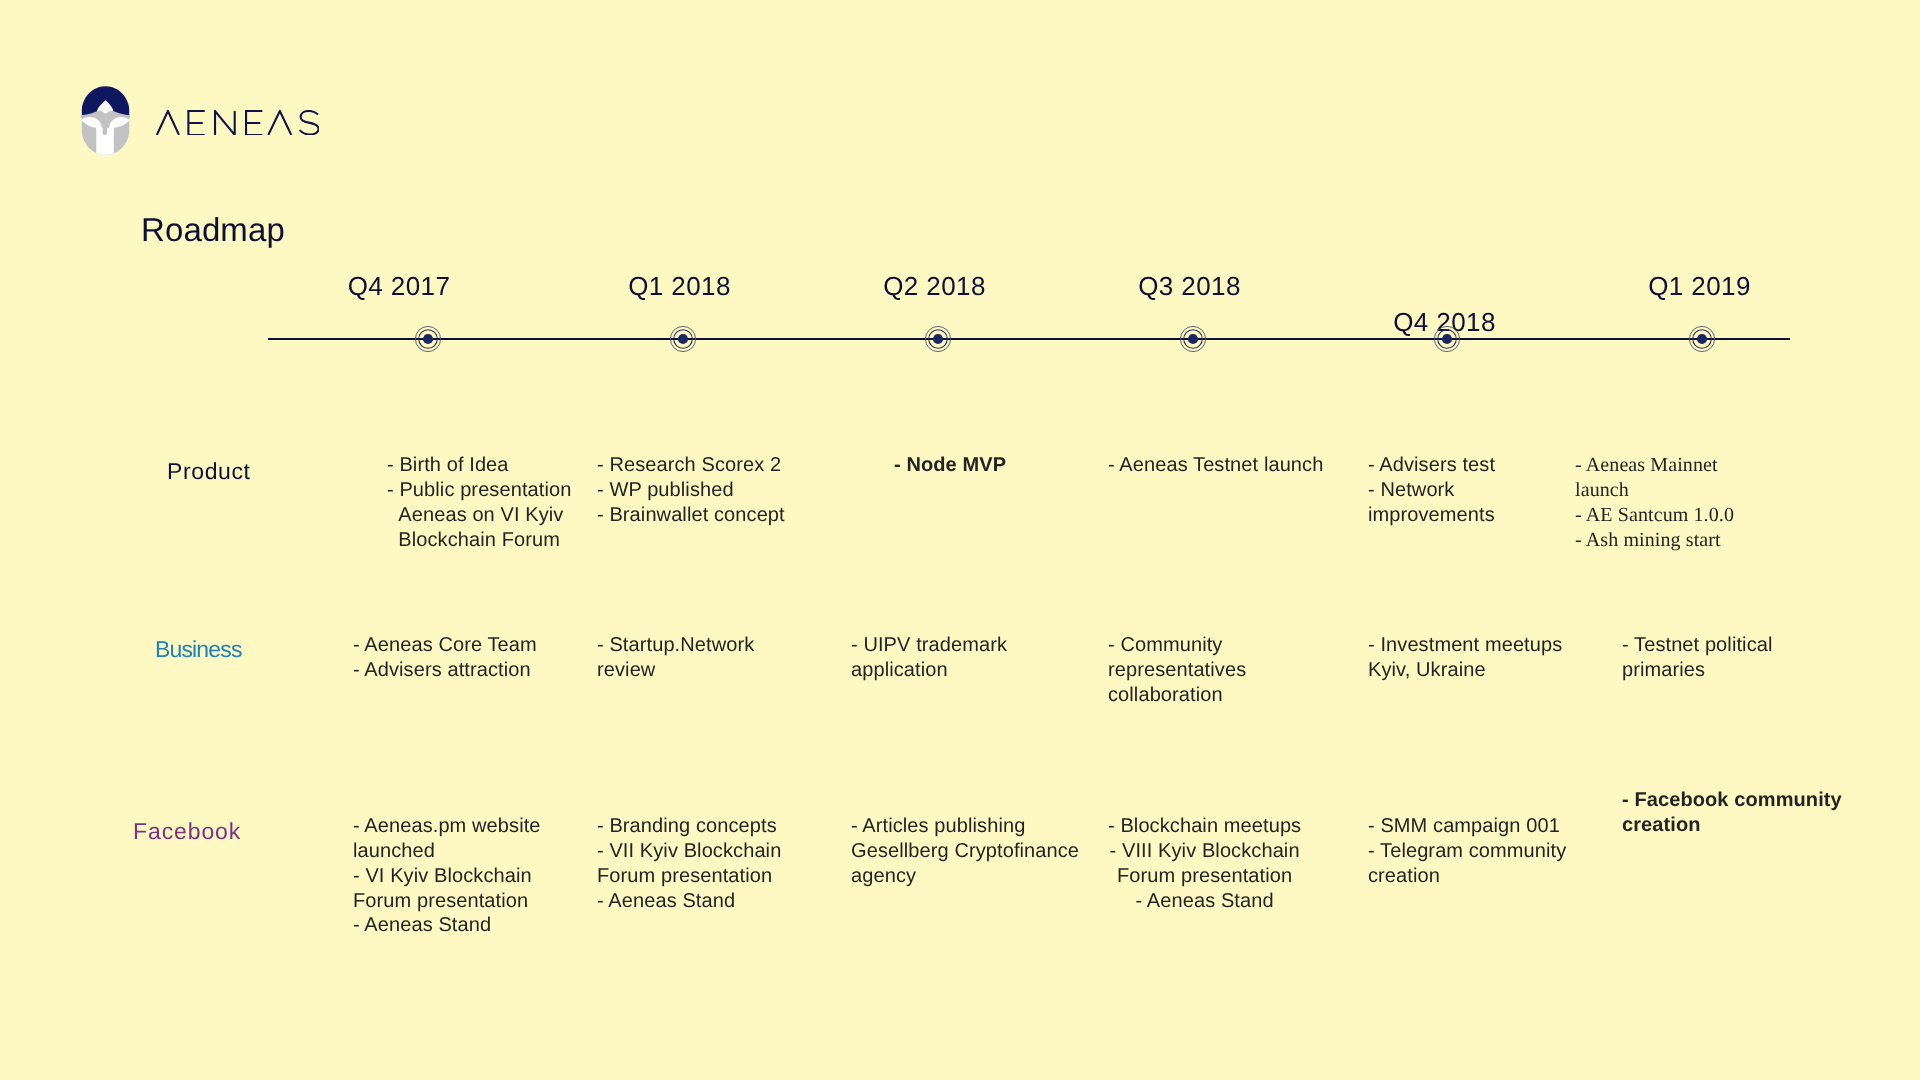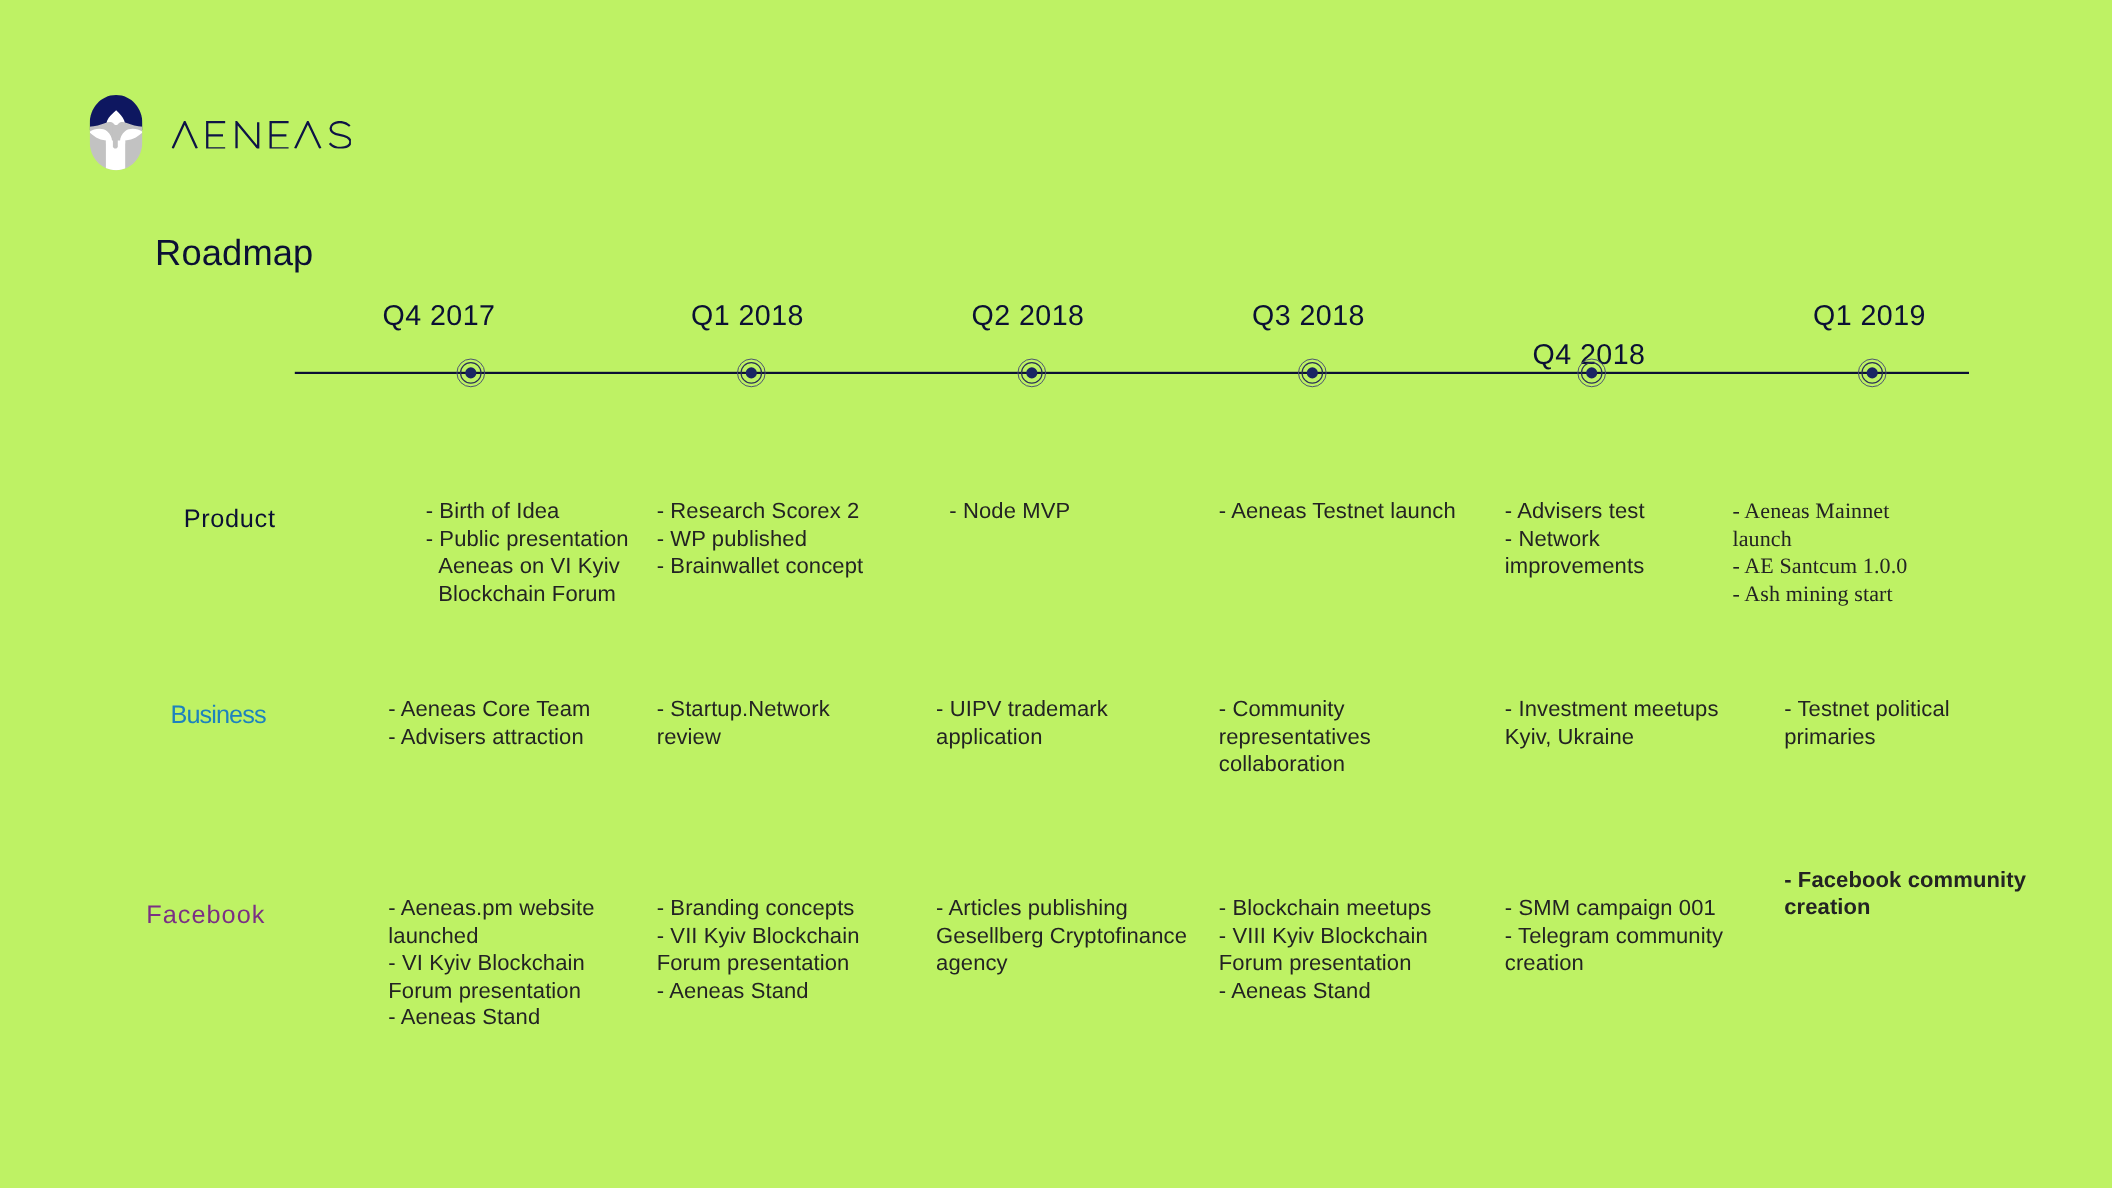--- a/index.html
+++ b/index.html
@@ -1,20 +1,20 @@
 <!DOCTYPE html>
 <html><head>
 <meta charset="utf-8">
 <title>Aeneas Roadmap</title>
 <style>
   html,body{margin:0;padding:0;}
   body{width:1920px;height:1080px;background:#ffffff;overflow:hidden;
        font-family:"Liberation Sans",sans-serif;
        -webkit-font-smoothing:antialiased;text-rendering:geometricPrecision;}
-  .slide{position:relative;width:1920px;height:1080px;background:#bef264;
+  .slide{position:relative;width:1920px;height:1080px;background:#fef9c3;
          transform:translateZ(0);will-change:transform;}
 
   
   .brand{position:absolute;left:80px;top:84px;height:72px;}
   .brand-mark{position:absolute;left:0;top:0;display:block;}
   .brand-word{position:absolute;left:76px;top:26px;display:block;}
 
   
   .title{position:absolute;left:141px;top:218px;font-size:33px;font-weight:400;
          color:#0b1034;letter-spacing:0.12px;line-height:24px;}
@@ -130,21 +130,21 @@
         <span class="ln">- Birth of Idea</span>
         <span class="ln">- Public presentation</span>
         <span class="ln">&nbsp;&nbsp;Aeneas on VI Kyiv</span>
         <span class="ln">&nbsp;&nbsp;Blockchain Forum</span>
       </div>
       <div class="cell" style="left: 597px; top: 453px;">
         <span class="ln">- Research Scorex 2</span>
         <span class="ln">- WP published</span>
         <span class="ln">- Brainwallet concept</span>
       </div>
-      <div class="cell" style="left: 863px; top: 453px;">
+      <div class="cell" style="left: 894px; top: 453px; font-weight: bold;">
         <span class="ln">- Node MVP</span>
       </div>
       <div class="cell" style="left: 1108px; top: 453px;">
         <span class="ln">- Aeneas Testnet launch</span>
       </div>
       <div class="cell" style="left: 1368px; top: 453px;">
         <span class="ln">- Advisers test</span>
         <span class="ln">- Network</span>
         <span class="ln">improvements</span>
       </div>
@@ -192,21 +192,21 @@
         <span class="ln">- Branding concepts</span>
         <span class="ln">- VII Kyiv Blockchain</span>
         <span class="ln">Forum presentation</span>
         <span class="ln">- Aeneas Stand</span>
       </div>
       <div class="cell" style="left: 851px; top: 814px;">
         <span class="ln">- Articles publishing</span>
         <span class="ln">Gesellberg Cryptofinance</span>
         <span class="ln">agency</span>
       </div>
-      <div class="cell" style="left: 1108px; top: 814px;">
+      <div class="cell" style="left: 1108px; top: 814px; text-align: center;">
         <span class="ln">- Blockchain meetups</span>
         <span class="ln">- VIII Kyiv Blockchain</span>
         <span class="ln">Forum presentation</span>
         <span class="ln">- Aeneas Stand</span>
       </div>
       <div class="cell" style="left: 1368px; top: 814px;">
         <span class="ln">- SMM campaign 001</span>
         <span class="ln">- Telegram community</span>
         <span class="ln">creation</span>
       </div>

